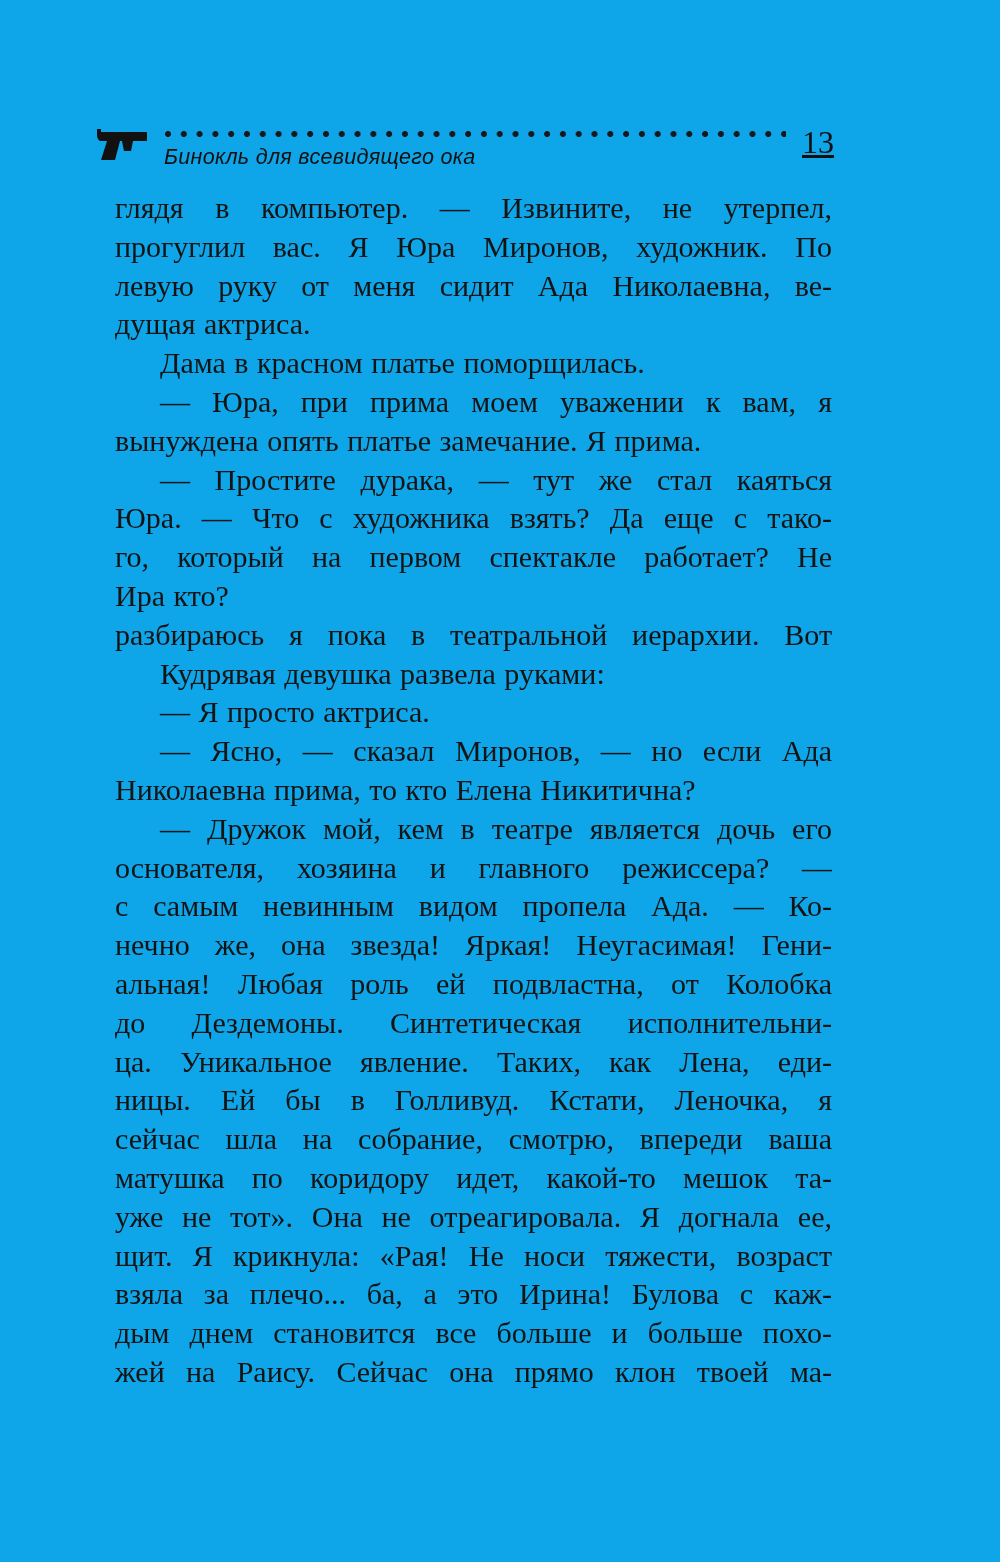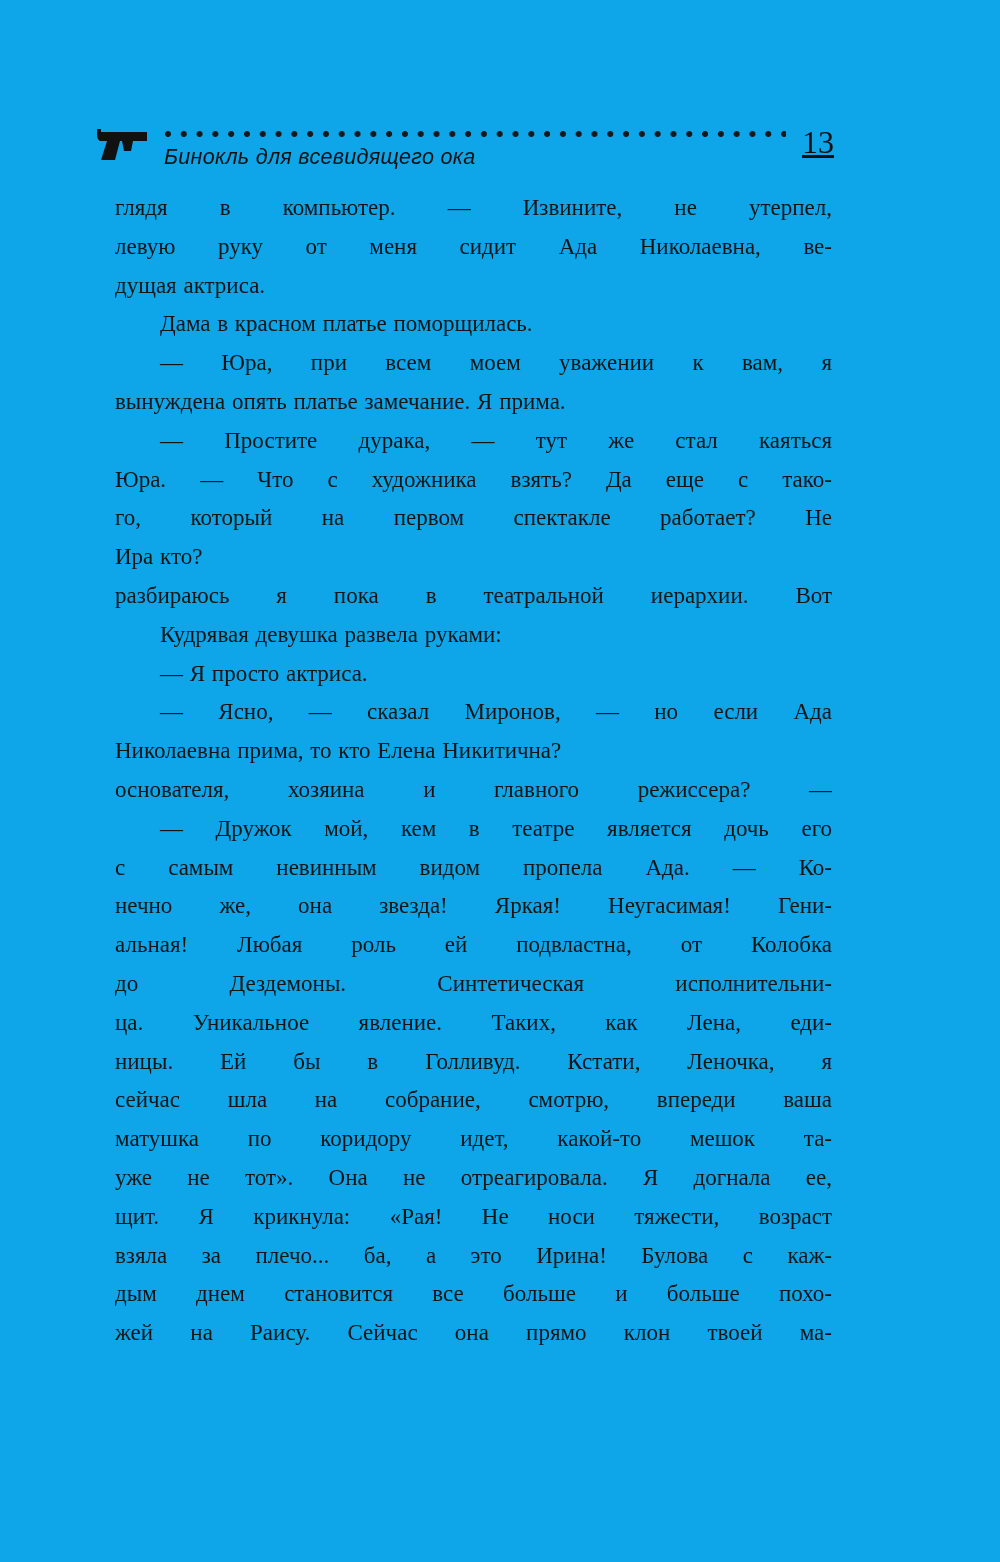--- a/index.html
+++ b/index.html
@@ -54,21 +54,21 @@
     padding-top: 4px;
     text-decoration: underline;
   }
   
   .text-block {
     position: absolute;
     top: 189px;
     left: 115px;
     width: 717px;
     font-family: "Liberation Serif", serif;
-    font-size: 23px;
+    font-size: 30px;
     color: #141414;
   }
   .line {
     line-height: 38.8px;
     height: 38.8px;
     overflow: hidden;
     text-align: justify;
     text-align-last: justify;
     word-spacing: 1px;
   }
@@ -89,36 +89,37 @@
     </span>
     <span class="head-middle">
       <span class="dotted-rule" style="display:block"></span>
       <span class="head-title" style="display:block">Бинокль для всевидящего ока</span>
     </span>
     <span class="page-number">13</span>
   </div>
 
   <div class="text-block">
       <div class="line">глядя в компьютер. — Извините, не утерпел,</div>
+      <div class="line">прогуглил вас. Я Юра Миронов, художник. По</div>
       <div class="line">левую руку от меня сидит Ада Николаевна, ве-</div>
       <div class="line end">дущая актриса.</div>
       <div class="line indent end">Дама в красном платье поморщилась.</div>
-      <div class="line indent">— Юра, при всем моем уважении к вам, я</div>
+      <div class="line indent">— Юра, при прима моем уважении к вам, я</div>
       <div class="line end">вынуждена опять платье замечание. Я прима.</div>
       <div class="line indent">— Простите дурака, — тут же стал каяться</div>
       <div class="line">Юра. — Что с художника взять? Да еще с тако-</div>
       <div class="line">го, который на первом спектакле работает? Не</div>
       <div class="line end">Ира кто?</div>
       <div class="line">разбираюсь я пока в театральной иерархии. Вот</div>
       <div class="line indent end">Кудрявая девушка развела руками:</div>
       <div class="line indent end">— Я просто актриса.</div>
       <div class="line indent">— Ясно, — сказал Миронов, — но если Ада</div>
       <div class="line end">Николаевна прима, то кто Елена Никитична?</div>
+      <div class="line indent">— Дружок мой, кем в театре является дочь его</div>
       <div class="line">основателя, хозяина и главного режиссера? —</div>
-      <div class="line indent">— Дружок мой, кем в театре является дочь его</div>
       <div class="line">с самым невинным видом пропела Ада. — Ко-</div>
       <div class="line">нечно же, она звезда! Яркая! Неугасимая! Гени-</div>
       <div class="line">альная! Любая роль ей подвластна, от Колобка</div>
       <div class="line">до Дездемоны. Синтетическая исполнительни-</div>
       <div class="line">ца. Уникальное явление. Таких, как Лена, еди-</div>
       <div class="line">ницы. Ей бы в Голливуд. Кстати, Леночка, я</div>
       <div class="line">сейчас шла на собрание, смотрю, впереди ваша</div>
       <div class="line">матушка по коридору идет, какой-то мешок та-</div>
       <div class="line">уже не тот». Она не отреагировала. Я догнала ее,</div>
       <div class="line">щит. Я крикнула: «Рая! Не носи тяжести, возраст</div>

